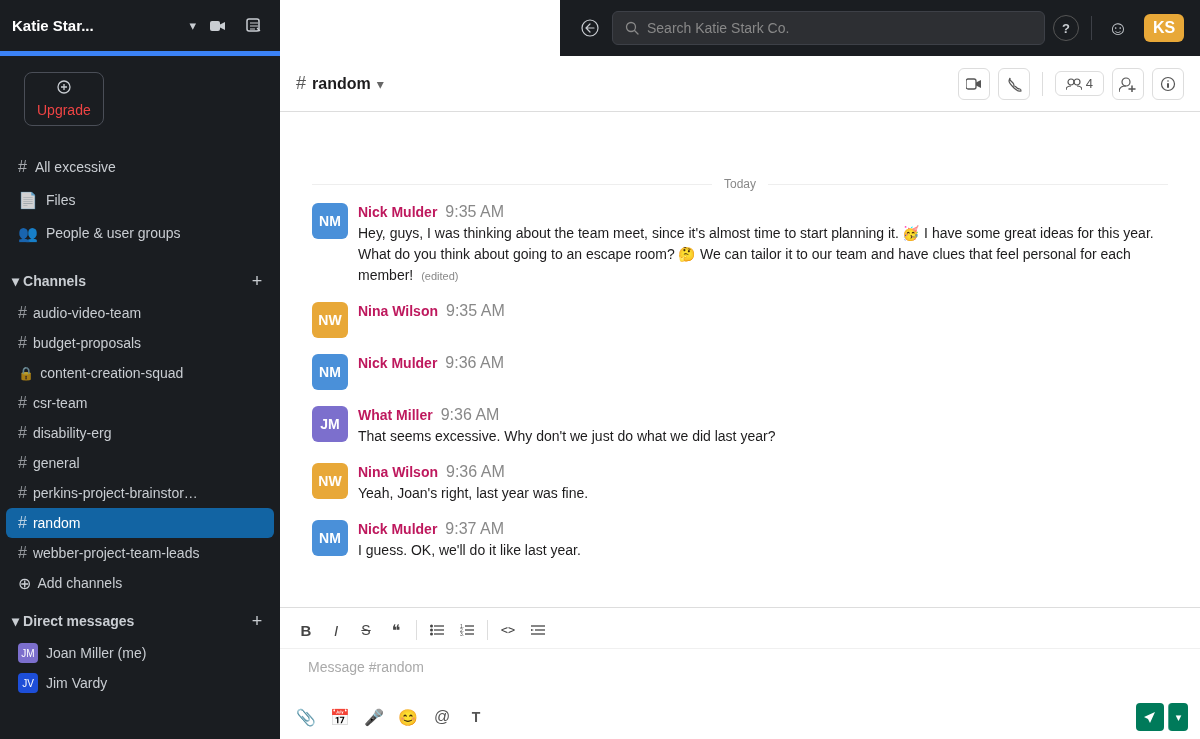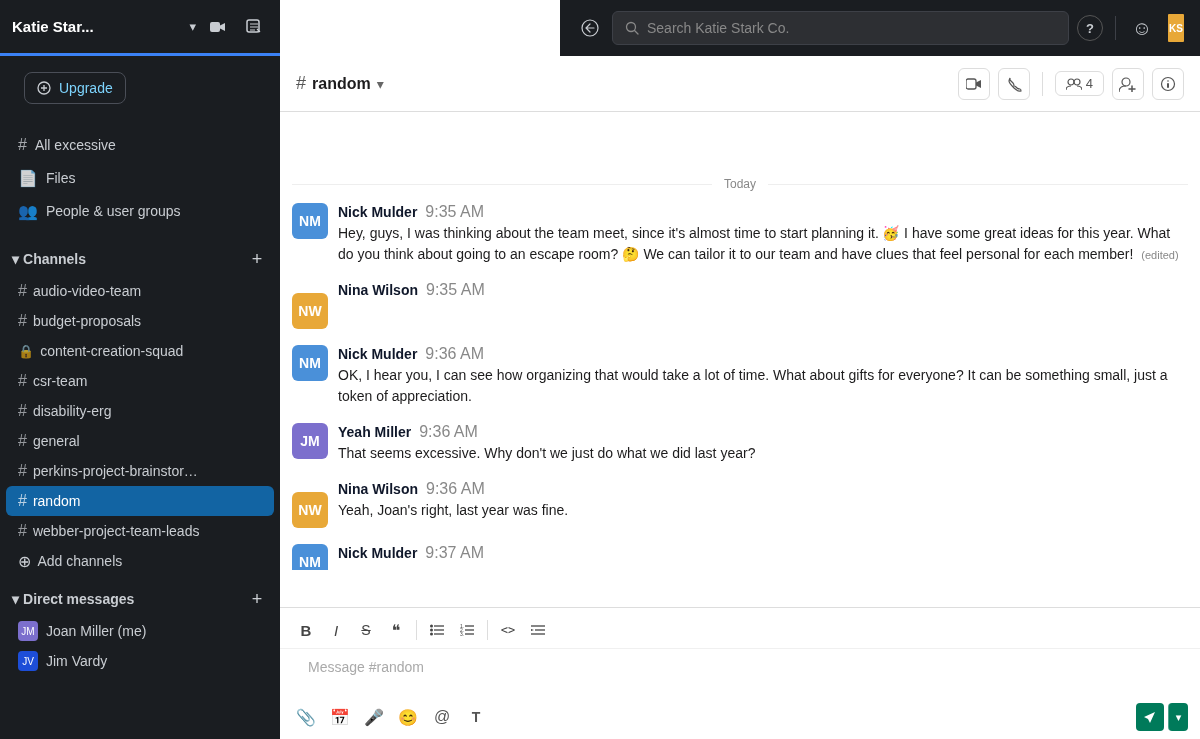--- a/index.html
+++ b/index.html
@@ -1,30 +1,30 @@
 <!DOCTYPE html>
 <html><head>
   <meta charset="utf-8">
   <style>
     * { box-sizing: border-box; margin: 0; padding: 0; }
     body { font-family: -apple-system, BlinkMacSystemFont, 'Segoe UI', sans-serif; display: flex; height: 739px; width: 1200px; overflow: hidden; background: #1a1d21; }
 
     
     .sidebar { width: 280px; background: #1a1d21; color: #c9cdd2; display: flex; flex-direction: column; flex-shrink: 0; height: 739px; overflow: hidden; }
 
-    .sidebar-header { display: flex; align-items: center; padding: 8px 12px; height: 56px; background: #1a1d21; border-bottom: 3px solid #3b82f6; }
+    .sidebar-header { display: flex; align-items: center; padding: 8px 12px; height: 56px; background: #1a1d21; border-bottom: 5px solid #3b82f6; }
     .workspace-name { font-weight: 700; font-size: 15px; color: #fff; flex: 1; white-space: nowrap; overflow: hidden; text-overflow: ellipsis; }
     .sidebar-header-icons { display: flex; gap: 8px; align-items: center; }
     .icon-btn { width: 28px; height: 28px; border-radius: 6px; background: transparent; border: none; cursor: pointer; display: flex; align-items: center; justify-content: center; color: #c9cdd2; font-size: 16px; }
 
     .sidebar-nav { padding: 8px 0; flex-shrink: 0; }
     .nav-item { display: flex; align-items: center; padding: 4px 12px; height: 32px; cursor: pointer; border-radius: 6px; margin: 1px 6px; font-size: 14px; color: #c9cdd2; gap: 8px; }
     .nav-item .icon { font-size: 16px; opacity: 0.8; }
 
-    .upgrade-btn { margin: 8px 12px; padding: 7px 12px; border: 1.5px solid #4a4e57; border-radius: 8px; background: transparent; color: #7dd3fc; font-size: 14px; cursor: pointer; display: flex; align-items: center; gap: 8px; }
+    .upgrade-btn { margin: 8px 12px; padding: 7px 12px; border: 1.5px solid #4a4e57; border-radius: 8px; background: transparent; color: #ef4444; font-size: 14px; cursor: pointer; display: flex; align-items: center; gap: 8px; flex-direction: column; }
 
     .section-header { display: flex; align-items: center; justify-content: space-between; padding: 4px 12px; margin: 8px 0 2px 0; }
     .section-title { font-size: 14px; font-weight: 700; color: #c9cdd2; display: flex; align-items: center; gap: 4px; cursor: pointer; }
     .section-add { width: 22px; height: 22px; border-radius: 4px; background: transparent; border: none; cursor: pointer; color: #c9cdd2; font-size: 18px; display: flex; align-items: center; justify-content: center; }
 
     .channel-item { display: flex; align-items: center; padding: 3px 12px; height: 30px; cursor: pointer; border-radius: 6px; margin: 0 6px; font-size: 14px; color: #c9cdd2; gap: 6px; }
     .channel-item.active { background: #1264a3; color: #fff; }
     .channel-hash { font-size: 16px; opacity: 0.7; }
     .channel-lock { font-size: 13px; opacity: 0.7; }
 
@@ -45,40 +45,40 @@
     .channel-header { display: flex; align-items: center; padding: 0 16px; height: 56px; border-bottom: 1px solid #ddd; background: #fff; flex-shrink: 0; }
     .channel-title-area { display: flex; align-items: center; gap: 6px; flex: 1; }
     .channel-title { font-size: 16px; font-weight: 700; color: #1d1c1d; }
     .channel-chevron { color: #666; font-size: 14px; cursor: pointer; }
     .header-actions { display: flex; align-items: center; gap: 8px; }
     .header-btn { width: 32px; height: 32px; border-radius: 6px; background: transparent; border: 1px solid #ddd; cursor: pointer; display: flex; align-items: center; justify-content: center; color: #555; font-size: 16px; }
     .header-divider { width: 1px; height: 24px; background: #ddd; margin: 0 4px; }
     .members-btn { display: flex; align-items: center; gap: 4px; padding: 4px 10px; border-radius: 6px; background: transparent; border: 1px solid #ddd; cursor: pointer; font-size: 13px; color: #555; }
 
     
-    .messages-area { flex: 1; overflow-y: auto; padding: 16px 12px; background: #fff; }
+    .messages-area { flex: 1; overflow-y: auto; padding: 16px 32px; background: #fff; }
     .messages-area::-webkit-scrollbar { width: 6px; }
     .messages-area::-webkit-scrollbar-thumb { background: #ccc; border-radius: 3px; }
 
     .date-divider { text-align: center; margin: 12px 0; font-size: 12px; color: #888; position: relative; }
     .date-divider::before { content: ''; position: absolute; top: 50%; left: 0; right: 0; height: 1px; background: #eee; }
     .date-divider span { background: #fff; padding: 0 12px; position: relative; z-index: 1; }
 
     .message { display: flex; gap: 10px; margin-bottom: 16px; }
     .msg-avatar { width: 36px; height: 36px; border-radius: 6px; flex-shrink: 0; background: #ccc; overflow: hidden; display: flex; align-items: center; justify-content: center; font-size: 14px; font-weight: 700; color: #fff; }
     .msg-content { flex: 1; }
     .msg-header { display: flex; align-items: baseline; gap: 8px; margin-bottom: 2px; }
-    .msg-author { font-weight: 700; font-size: 14px; color: #0f172a; }
+    .msg-author { font-weight: 700; font-size: 14px; color: #be185d; }
     .msg-time { font-size: 16px; color: #888; }
     .msg-text { font-size: 14px; color: #1d1c1d; line-height: 1.5; }
     .msg-edited { font-size: 11px; color: #888; margin-left: 4px; }
 
     
     .avatar-nick { background: #4a90d9; }
-    .avatar-nina { background: #e8a838; margin-top: 12px; }
+    .avatar-nina { background: #e8a838; }
 
     
     .composer { border-top: 1px solid #ddd; background: #fff; flex-shrink: 0; }
     .composer-toolbar { display: flex; align-items: center; gap: 2px; padding: 8px 12px 4px 12px; border-bottom: 1px solid #f0f0f0; }
     .toolbar-btn { width: 28px; height: 28px; border-radius: 4px; background: transparent; border: none; cursor: pointer; display: flex; align-items: center; justify-content: center; color: #444; font-size: 14px; }
     .toolbar-sep { width: 1px; height: 20px; background: #ddd; margin: 0 4px; }
     .composer-input { padding: 10px 28px; min-height: 50px; font-size: 14px; color: #aaa; outline: none; cursor: text; }
     .composer-footer { display: flex; align-items: center; padding: 4px 12px 8px 12px; }
     .composer-footer-left { display: flex; gap: 6px; align-items: center; }
     .footer-btn { width: 28px; height: 28px; border-radius: 4px; background: transparent; border: none; cursor: pointer; display: flex; align-items: center; justify-content: center; color: #555; font-size: 16px; }
@@ -88,21 +88,21 @@
 
     
     .topbar { display: flex; align-items: center; padding: 0 16px; height: 56px; background: #1a1d21; flex-shrink: 0; gap: 8px; position: absolute; top: 0; left: 280px; right: 0; z-index: 100; }
     .nav-arrow { width: 28px; height: 28px; border-radius: 6px; background: transparent; border: none; cursor: pointer; display: flex; align-items: center; justify-content: center; color: #c9cdd2; font-size: 16px; }
     .search-bar { flex: 1; max-width: 600px; margin: 0 auto; background: #2d2f33; border-radius: 6px; display: flex; align-items: center; padding: 0 12px; height: 34px; gap: 8px; cursor: text; border: 1px solid #3d4047; }
     .search-bar input { background: transparent; border: none; outline: none; color: #c9cdd2; font-size: 14px; flex: 1; }
     .search-bar input::placeholder { color: #888; }
     .topbar-right { display: flex; align-items: center; gap: 12px; }
     .topbar-icon { width: 28px; height: 28px; border-radius: 6px; background: transparent; border: none; cursor: pointer; display: flex; align-items: center; justify-content: center; color: #c9cdd2; font-size: 18px; }
     .topbar-divider { width: 1px; height: 24px; background: #3d4047; }
-    .user-avatar-top { width: 16px; height: 28px; border-radius: 1px; background: #e8a838; overflow: hidden; display: flex; align-items: center; justify-content: center; font-size: 10px; font-weight: 700; color: #fff; cursor: pointer; }
+    .user-avatar-top { width: 40px; height: 28px; border-radius: 6px; background: #e8a838; overflow: hidden; display: flex; align-items: center; justify-content: center; font-size: 16px; font-weight: 700; color: #fff; cursor: pointer; }
 
     .chevron-icon { display: inline-block; }
   </style>
 </head>
 <body>
 
 <div class="sidebar">
 
   <div class="sidebar-header">
     <span class="workspace-name">Katie Star...</span>
@@ -321,29 +321,28 @@
       </div>
     </div>
 
     <div class="message">
       <div class="msg-avatar avatar-nick">NM</div>
       <div class="msg-content">
         <div class="msg-header">
           <span class="msg-author">Nick Mulder</span>
           <span class="msg-time">9:36 AM</span>
         </div>
-        <div class="msg-text">OK, I hear you, I can see how organizing that would take a lot of time. What about gifts for everyone? It can be something small, just a token of appreciation.</div>
       </div>
     </div>
 
     <div class="message">
       <div class="msg-avatar" style="background:#7c6fcd;">JM</div>
       <div class="msg-content">
         <div class="msg-header">
-          <span class="msg-author">Yeah Miller</span>
+          <span class="msg-author">What Miller</span>
           <span class="msg-time">9:36 AM</span>
         </div>
         <div class="msg-text">That seems excessive. Why don't we just do what we did last year?</div>
       </div>
     </div>
 
     <div class="message">
       <div class="msg-avatar avatar-nina">NW</div>
       <div class="msg-content">
         <div class="msg-header">
@@ -354,20 +353,21 @@
       </div>
     </div>
 
     <div class="message">
       <div class="msg-avatar avatar-nick">NM</div>
       <div class="msg-content">
         <div class="msg-header">
           <span class="msg-author">Nick Mulder</span>
           <span class="msg-time">9:37 AM</span>
         </div>
+        <div class="msg-text">I guess. OK, we'll do it like last year.</div>
       </div>
     </div>
   </div>
 
   <div class="composer">
     <div class="composer-toolbar">
       <button class="toolbar-btn" style="font-weight:700;font-size:15px;">B</button>
       <button class="toolbar-btn" style="font-style:italic;font-size:15px;">I</button>
       <button class="toolbar-btn" style="text-decoration:line-through;font-size:14px;">S</button>
       <button class="toolbar-btn" style="font-size:16px;">❝</button>

